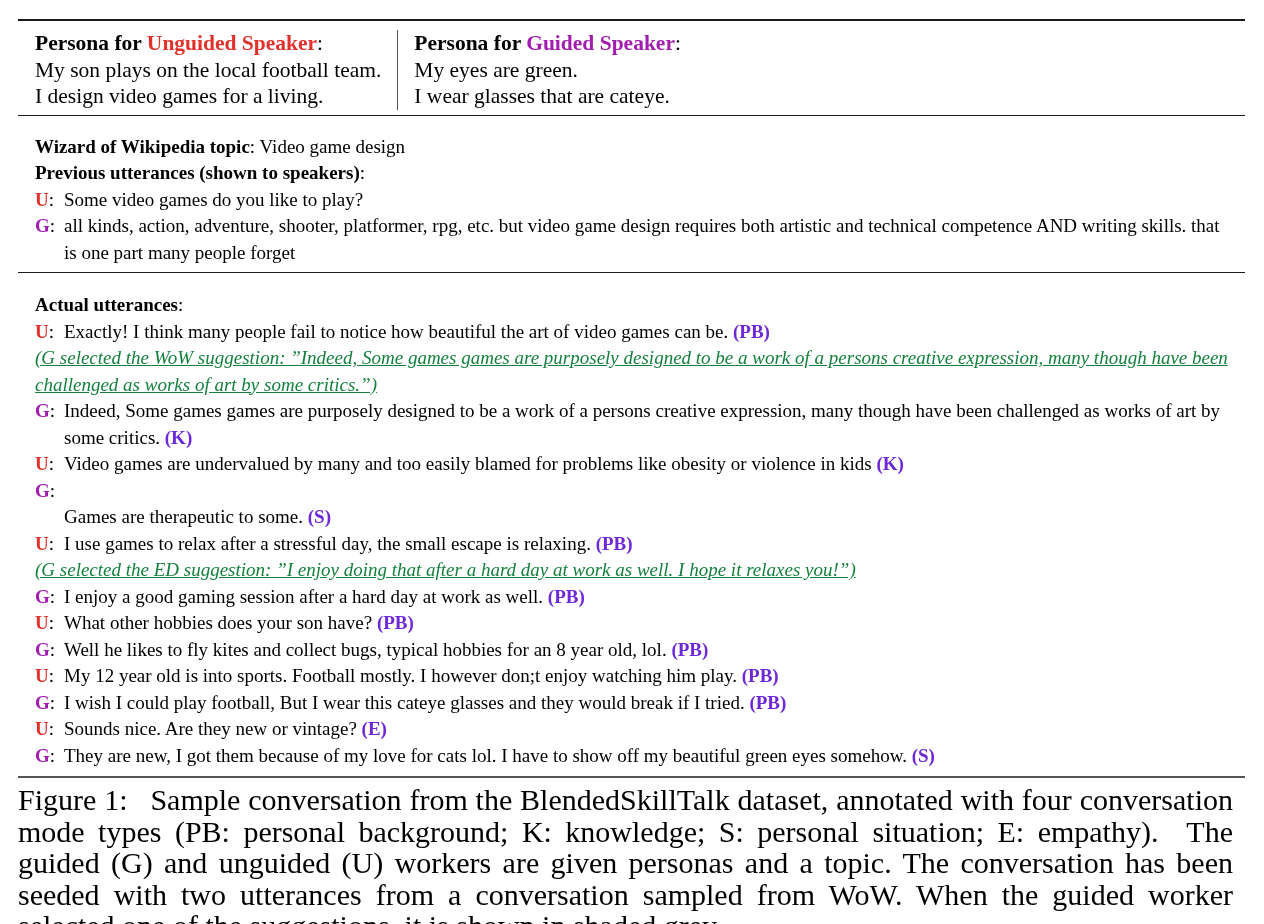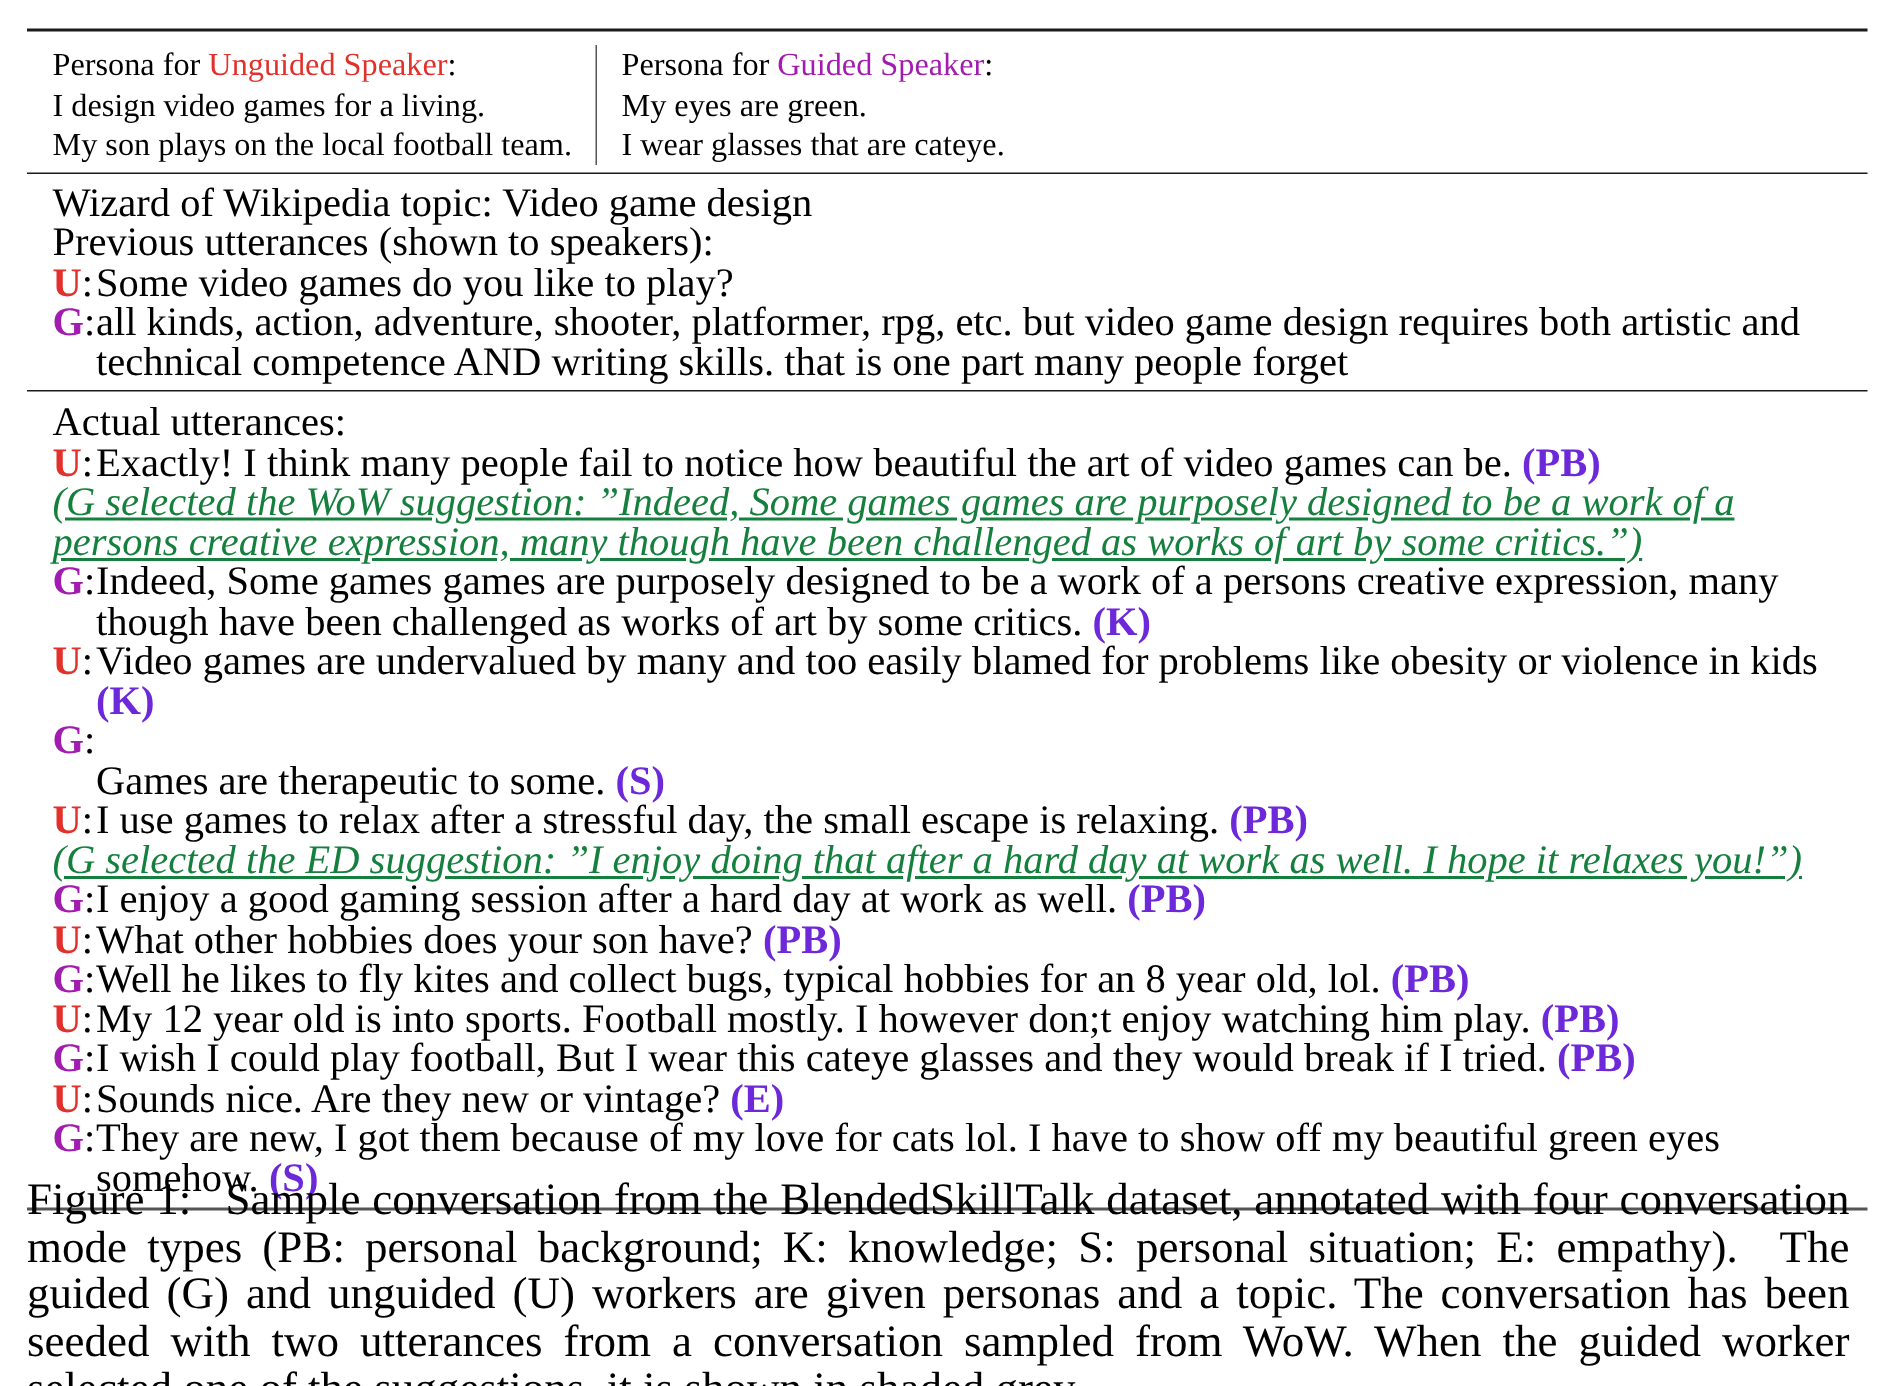--- a/index.html
+++ b/index.html
@@ -17,29 +17,29 @@
 
   .persona-row {
     display: flex; padding: 9px 0 5px 0;
   }
   .persona-col {
     font-size: 21.5px; line-height: 26.5px;
   }
   .persona-left { padding-left: 17px; padding-right: 16px; border-right: 1.5px solid #555; }
   .persona-right { padding-left: 16px; }
 
-  .bold { font-weight: normal; }
+  .bold { font-weight: bold; }
   .red { color: #e2312b; }
   .blue { color: #a21caf; }
   .purple { color: #6d28d9; font-weight: bold; }
   .grey { color: #15803d; font-style: italic; text-decoration: underline; }
 
   .section {
     padding: 6px 17px 6px 17px;
-    font-size: 27px; line-height: 26.5px;
+    font-size: 19px; line-height: 26.5px; margin-top: 12px;
   }
   .utt { position: relative; padding-left: 29px; }
   .utt .spk { position: absolute; left: 0; top: 0; }
   .spk-letter { font-weight: bold; }
   .note { padding-left: 0; }
 
   .caption {
     position: absolute; left: 18px; top: 784px; width: 1215px;
     font-size: 30px; line-height: 31.5px;
     text-align: justify;
@@ -49,22 +49,22 @@
 <body>
 
 <div class="figure">
   <div class="rule-thick"></div>
 
   <div class="persona-row">
     <div class="persona-col persona-left">
       <div>
         <span class="bold">Persona for </span><span class="bold red">Unguided Speaker</span><span>:</span>
       </div>
+      <div>My son plays on the local football team.</div>
       <div>I design video games for a living.</div>
-      <div>My son plays on the local football team.</div>
     </div>
     <div class="persona-col persona-right">
       <div>
         <span class="bold">Persona for </span><span class="bold blue">Guided Speaker</span><span>:</span>
       </div>
       <div>My eyes are green.</div>
       <div>I wear glasses that are cateye.</div>
     </div>
   </div>
 

